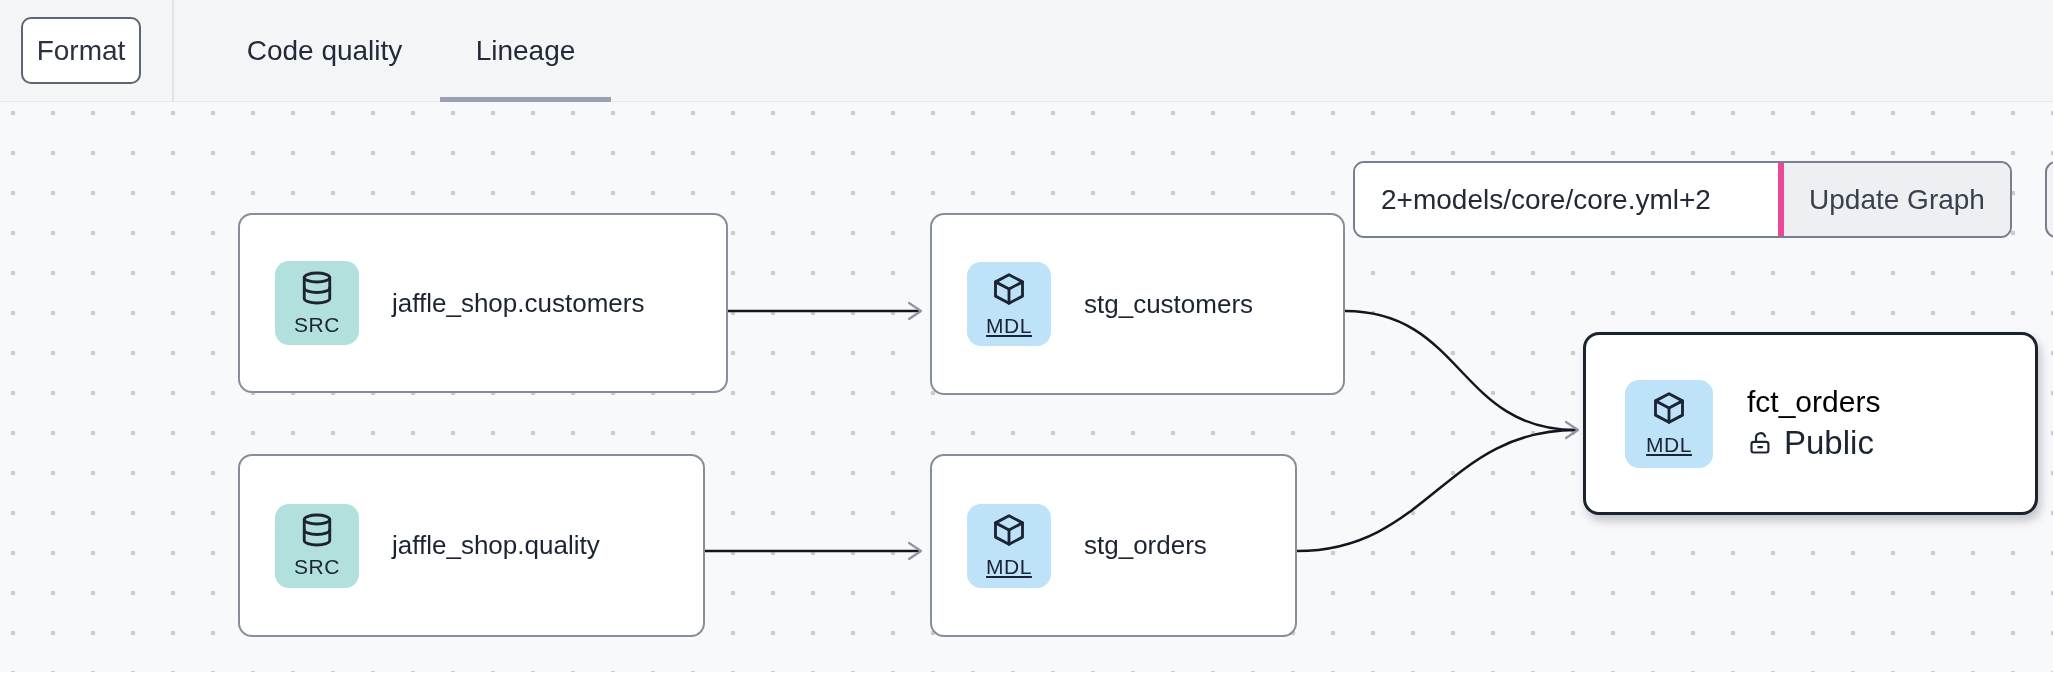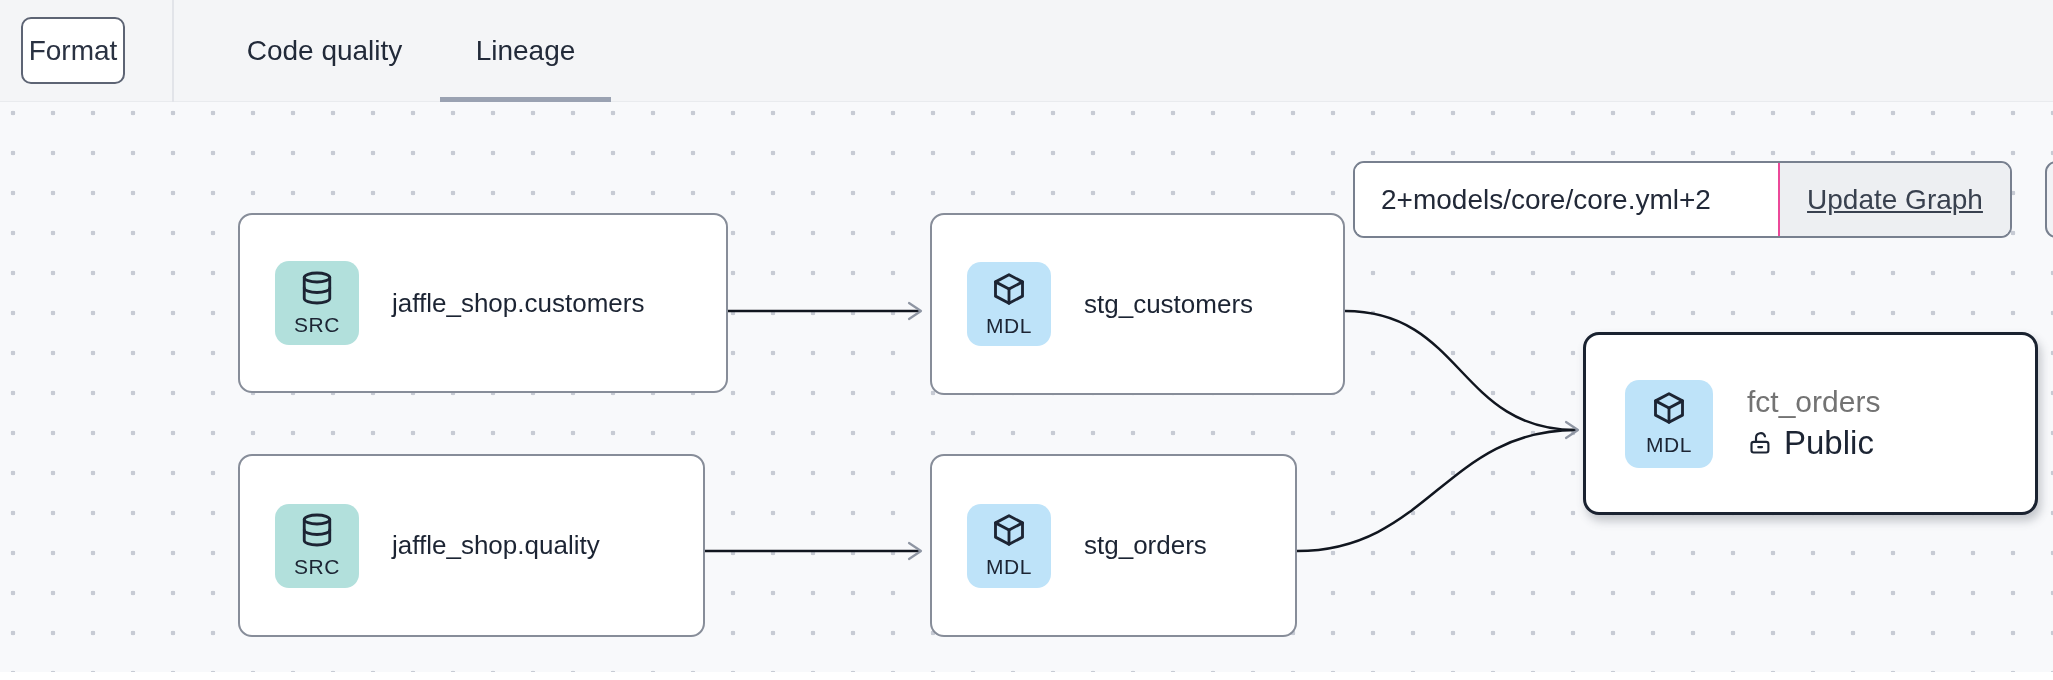--- a/index.html
+++ b/index.html
@@ -9,21 +9,21 @@
     font-family:"Liberation Sans", sans-serif; color:#1c2433;
     -webkit-font-smoothing:antialiased;
   }
 
   
   .topbar {
     position:absolute; left:0; top:0; width:2053px; height:102px;
     background:#f4f5f7; border-bottom:1px solid #e9ebee; z-index:5;
   }
   .format-btn {
-    position:absolute; left:21px; top:17px; width:104px; height:67px;
+    position:absolute; left:21px; top:17px; width:120px; height:67px;
     background:#ffffff; border:2px solid #5d6474; border-radius:10px;
     font-size:28px; color:#2a3242; display:flex; align-items:center; justify-content:center;
     cursor:pointer; white-space:nowrap;
   }
   .topbar-divider {
     position:absolute; left:172px; top:0; width:2px; height:102px; background:#e2e4e9;
   }
   .tab {
     position:absolute; top:0; height:102px; display:flex; align-items:center; justify-content:center;
     font-size:28px; color:#222a39; cursor:pointer; white-space:nowrap;
@@ -52,56 +52,56 @@
     position:absolute; background:#ffffff; border:2px solid #878d99; border-radius:14px;
     display:flex; align-items:center; padding-left:35px; gap:33px; z-index:2; cursor:pointer;
     white-space:nowrap;
   }
   .node-label { font-size:26px; color:#1c2433; }
   .badge {
     width:84px; height:84px; border-radius:14px; flex:0 0 auto;
     display:flex; flex-direction:column; align-items:center; justify-content:center; gap:7px;
   }
   .badge-src { background:#b2e0dc; }
-  .badge-mdl { background:#bee3f9; }
+  .badge-mdl { background:#bee3f9;text-decoration:underline; }
   .badge svg { width:36px; height:36px; display:block; }
   .badge-text { font-size:21px; font-weight:500; letter-spacing:0.5px; color:#1c2433; }
 
   .node-src-customers { left:238px; top:213px; width:490px; height:180px; }
   .node-stg-customers { left:930px; top:213px; width:415px; height:182px; }
   .node-src-orders    { left:238px; top:454px; width:467px; height:183px; }
   .node-stg-orders    { left:930px; top:454px; width:367px; height:183px; }
 
   .node-fct-orders {
     left:1583px; top:332px; width:455px; height:183px;
     border:3px solid #1a2230; border-radius:16px;
     box-shadow:3px 6px 10px rgba(70,76,90,0.30);
     padding-left:39px; gap:34px; z-index:3;
   }
   .node-fct-orders .badge { width:88px; height:88px; }
   .fct-text { display:flex; flex-direction:column; gap:6px; }
-  .fct-title { font-size:30px; color:#737373; line-height:1.1; }
+  .fct-title { font-size:30px; color:#000000; line-height:1.1; }
   .fct-access { display:flex; align-items:center; gap:10px; font-size:33px; color:#1c2433; }
   .fct-access svg { width:27px; height:27px; display:block; }
 
   
   .selector-group {
     position:absolute; left:1353px; top:161px; width:659px; height:77px;
     border:2px solid #78808f; border-radius:11px; display:flex; overflow:hidden;
     background:#ffffff; z-index:6;
   }
   .selector-input {
     flex:1 1 auto; border:none; outline:none; background:#ffffff;
     font-family:"Liberation Sans", sans-serif; font-size:28px; color:#222938;
     padding:0 0 0 26px; min-width:0;
   }
   .update-graph-btn {
-    flex:0 0 232px; background:#edeff2; border:none; border-left:2px solid #ec4899;
+    flex:0 0 232px; background:#edeff2; border:none; border-left:6px solid #ec4899;
     font-family:"Liberation Sans", sans-serif; font-size:28px; color:#39414f;
-    display:flex; align-items:center; justify-content:center; cursor:pointer; white-space:nowrap;text-decoration:underline;
+    display:flex; align-items:center; justify-content:center; cursor:pointer; white-space:nowrap;
   }
   .clipped-btn {
     position:absolute; left:2045px; top:161px; width:40px; height:77px;
     border:2px solid #78808f; border-radius:11px; background:#f2f3f6; z-index:6;
   }
 </style>
 </head>
 <body>
 
 <div class="canvas"></div>

